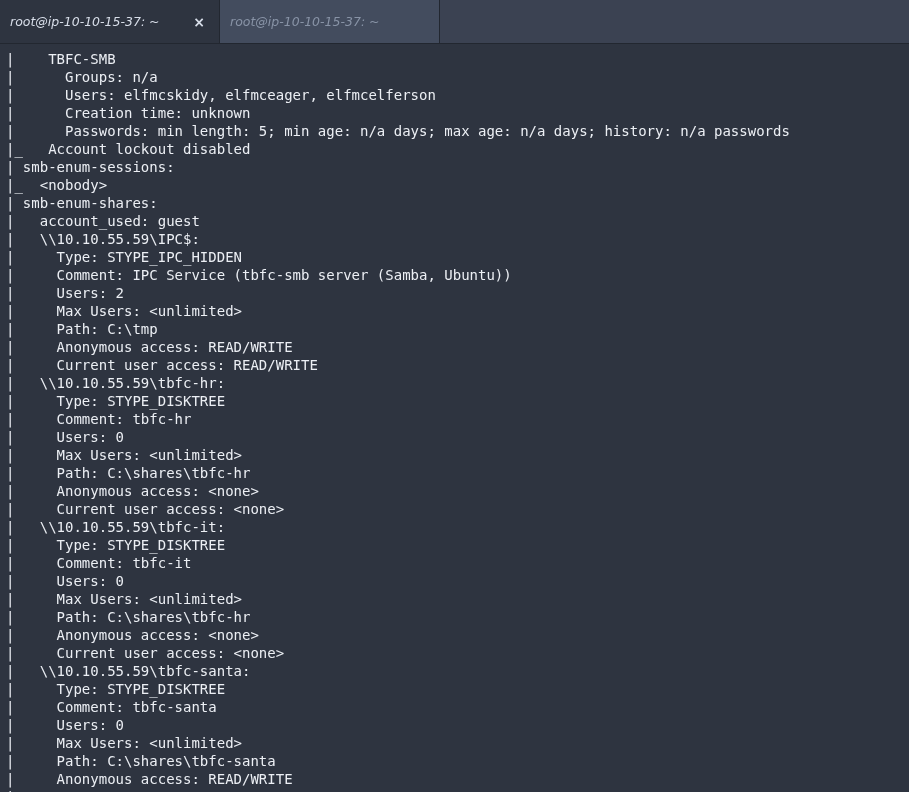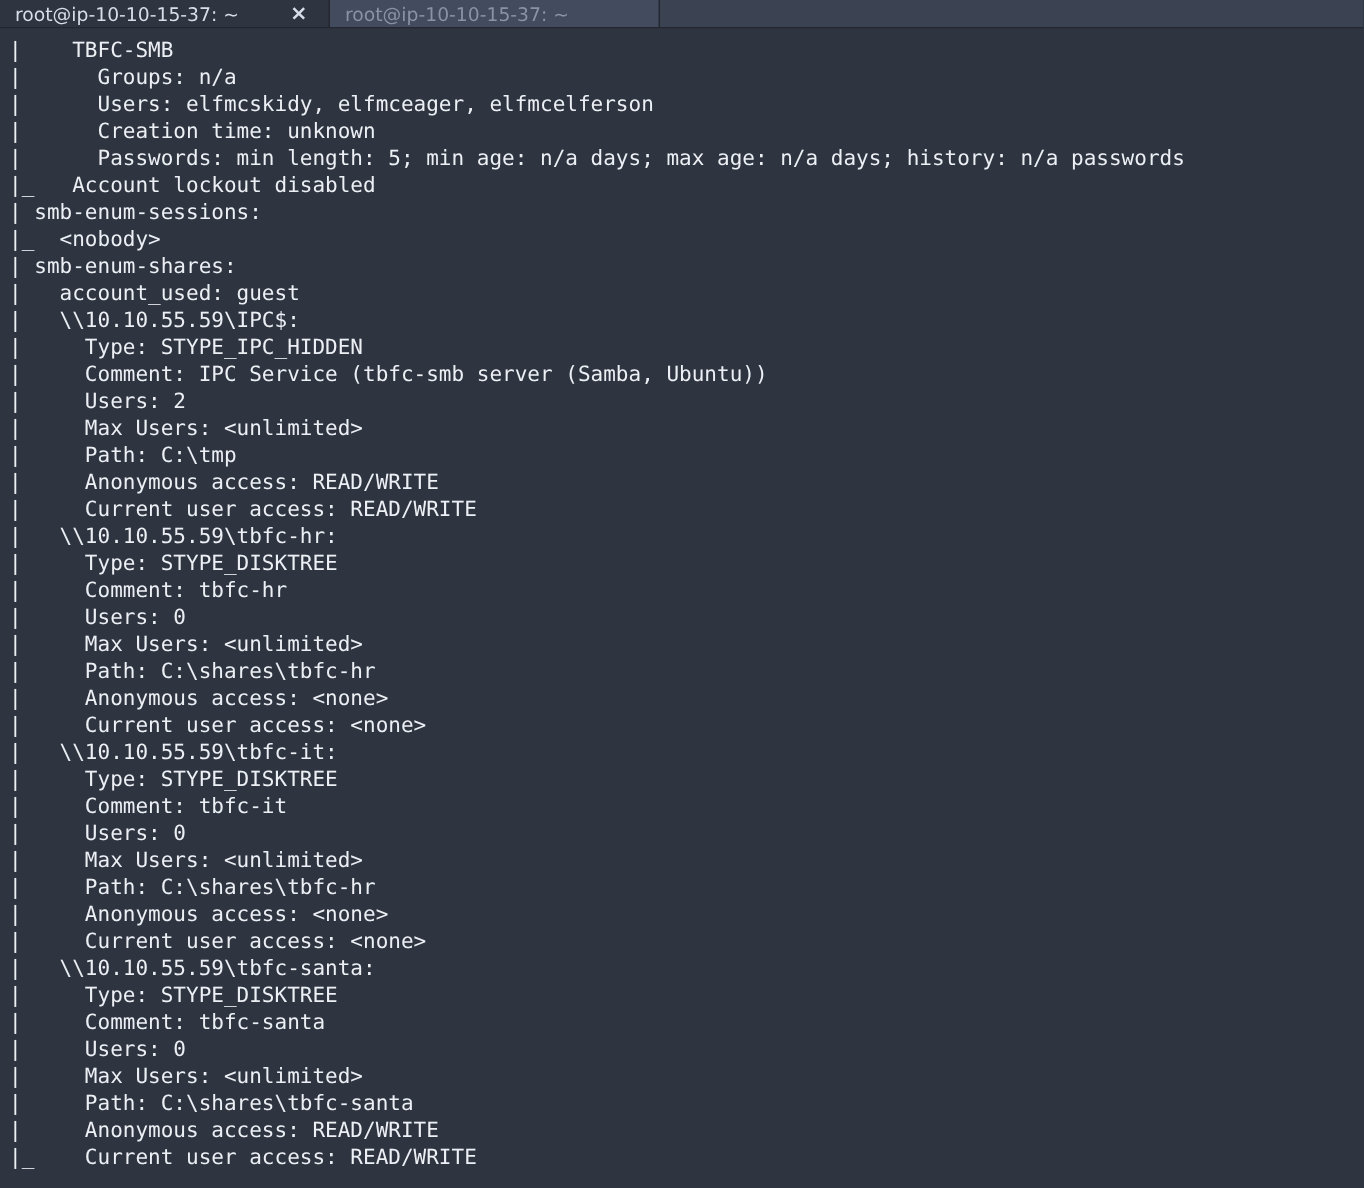--- a/index.html
+++ b/index.html
@@ -8,23 +8,24 @@
     font-family: "DejaVu Sans Mono", "Liberation Mono", monospace;
     font-size: 14px;
     color: #d8dee9;
     width: 909px;
     height: 792px;
     overflow: hidden;
   }
   .tabbar {
     display: flex;
     background: #3b4252;
-    height: 19px;
+    height: 44px;
     align-items: stretch;
     border-bottom: 1px solid #222730;
+    font-style: italic;
   }
   .tab {
     display: flex;
     align-items: center;
     padding: 0 10px;
     gap: 8px;
     font-family: "DejaVu Sans", Arial, sans-serif;
     font-size: 12.5px;
     cursor: pointer;
     user-select: none;

